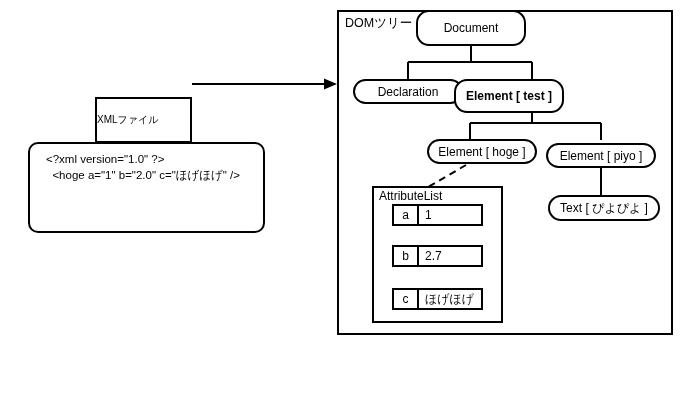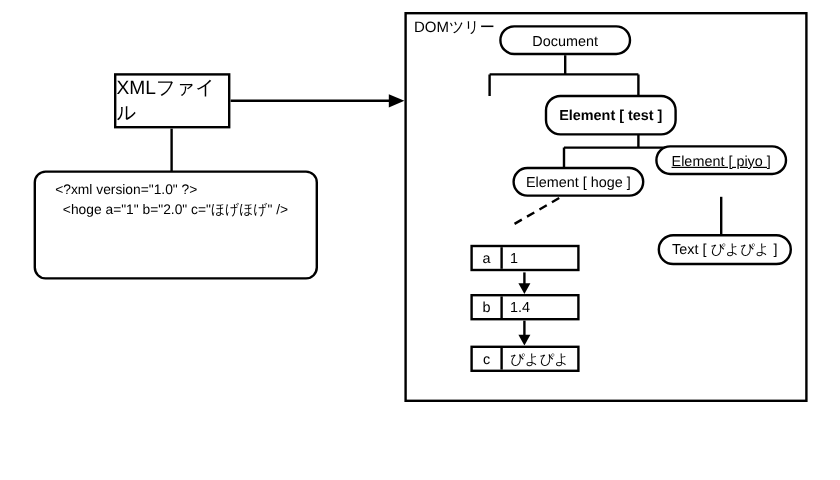--- a/index.html
+++ b/index.html
@@ -11,21 +11,21 @@
   .box {
     position:absolute; border:2px solid #000; background:#ffffff;
     box-sizing:border-box; z-index:2;
   }
   .node {
     border-radius:13px; display:flex; align-items:center; justify-content:center;
     font-size:12px; white-space:nowrap;
   }
   .container-box { background:transparent; z-index:0; }
   .plain-label { position:absolute; z-index:2; font-size:12.5px; white-space:nowrap; }
-  .xmlfile-box { display:flex; align-items:center; justify-content:center; font-size:16px; }
+  .xmlfile-box { display:flex; align-items:center; font-size:10px;margin-top:36px; }
   .code-box { border-radius:10px; padding:7px 0 0 16px; font-size:11.5px; line-height:16px; }
   .code-line { white-space:pre; }
   .attr-outer { z-index:2; }
   .attr-title { position:absolute; left:5px; top:1px; font-size:12px; z-index:3; }
   .attr-row { display:flex; z-index:3; font-size:12px; align-items:stretch; }
   .attr-key {
     flex:0 0 23px; border-right:2px solid #000;
     display:flex; align-items:center; justify-content:center;
   }
   .attr-val { flex:1; display:flex; align-items:center; padding-left:6px; white-space:nowrap; }
@@ -58,43 +58,49 @@
   </div>
 
   <div class="box code-box" style="left:28px; top:142px; width:237px; height:91px;">
     <div class="code-line">&lt;?xml version="1.0" ?&gt;</div>
     <div class="code-line">  &lt;hoge a="1" b="2.0" c="ほげほげ" /&gt;</div>
   </div>
 
   <div class="box container-box" style="left:337px; top:10px; width:336px; height:325px;"></div>
   <div class="plain-label" style="left:345px; top:15px;">DOMツリー</div>
 
-  <div class="box node" style="left:416px; top:21px; width:110px; height:25px;">
+  <div class="box node" style="left:416px; top:10px; width:110px; height:36px;">
     <span>Document</span>
+  </div>
+  <div class="box node" style="left:353px; top:79px; width:110px; height:25px;">
+    <span>Declaration</span>
   </div>
   <div class="box node" style="left:454px; top:79px; width:110px; height:34px;font-weight:bold;">
     <span>Element [ test ]</span>
   </div>
   <div class="box node" style="left:427px; top:139px; width:110px; height:25px;">
     <span>Element [ hoge ]</span>
   </div>
-  <div class="box node" style="left:546px; top:121px; width:110px; height:25px;text-decoration:underline;">
+  <div class="box node" style="left:546px; top:143px; width:110px; height:25px;">
     <span>Element [ piyo ]</span>
   </div>
   <div class="box node" style="left:548px; top:195px; width:112px; height:26px;">
     <span>Text [ ぴよぴよ ]</span>
   </div>
 
+  <div class="box attr-outer" style="left:372px; top:186px; width:131px; height:137px;">
+    <div class="attr-title">AttributeList</div>
+  </div>
 
   <div class="box attr-row" style="left:392px; top:204px; width:91px; height:22px;">
     <span class="attr-key">a</span>
     <span class="attr-val">1</span>
   </div>
   <div class="box attr-row" style="left:392px; top:245px; width:91px; height:22px;">
     <span class="attr-key">b</span>
-    <span class="attr-val">1.4</span>
+    <span class="attr-val">2.7</span>
   </div>
   <div class="box attr-row" style="left:392px; top:288px; width:91px; height:22px;">
     <span class="attr-key">c</span>
-    <span class="attr-val">ぴよぴよ</span>
+    <span class="attr-val">ほげほげ</span>
   </div>
 
 </div>
 
 </body></html>

